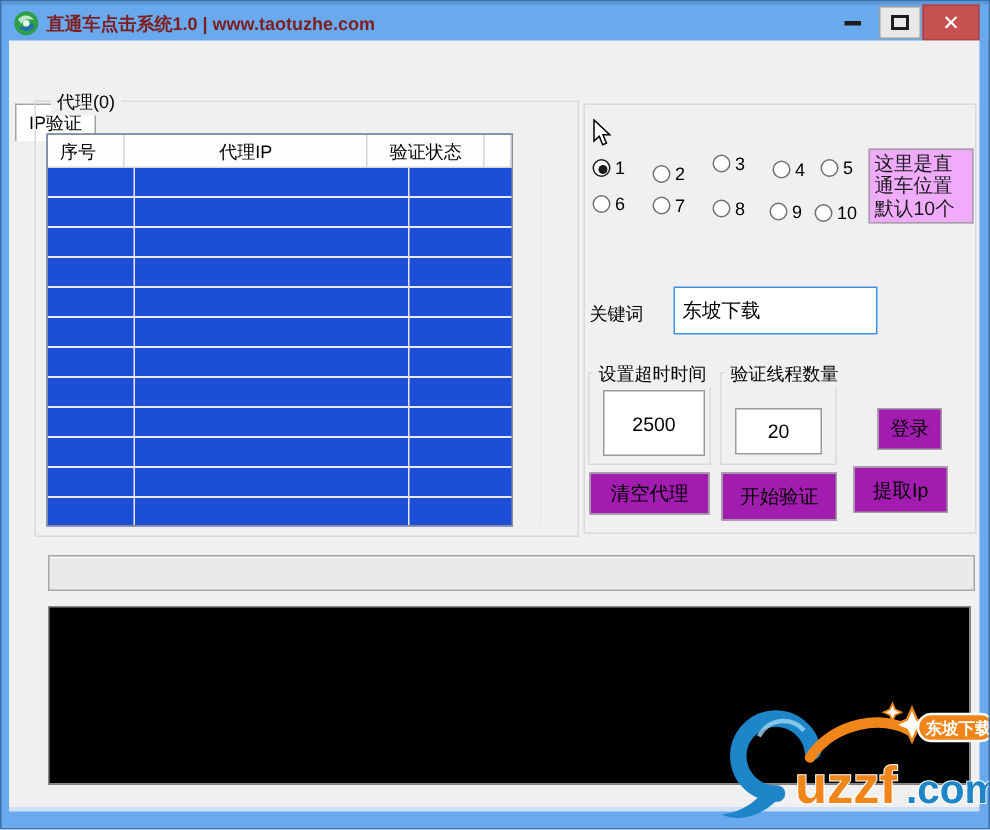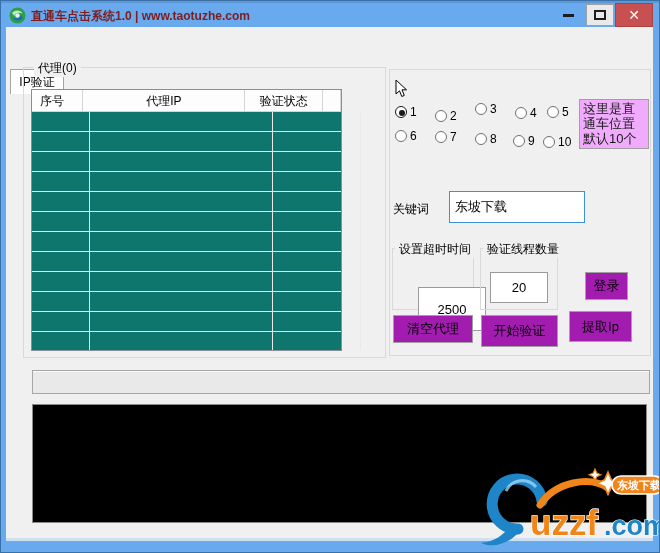--- a/index.html
+++ b/index.html
@@ -19,39 +19,39 @@
   
   #client{position:absolute;left:5px;top:26px;width:647px;height:511px;background:#f0f0f0;}
   #bottom-sheen{position:absolute;left:5px;top:537px;width:647px;height:3px;background:#cfe0f2;}
   
   #tab-strip{position:absolute;left:5px;top:30px;width:647px;height:26px;margin-top:36px;}
   .tab{position:absolute;left:4px;top:2px;min-width:54px;height:25px;background:#ffffff;border:1px solid #a3a3a3;border-bottom:none;display:flex;align-items:center;justify-content:center;font-size:12px;color:#000;padding:0 8px;}
   
   .groupbox{position:absolute;border:1px solid #d9d9d9;}
   .gb-label{position:absolute;top:-8px;left:10px;background:#f0f0f0;padding:0 4px;font-size:12px;color:#000;white-space:nowrap;}
   
-  #proxy-table{position:absolute;left:30px;top:88px;width:311px;height:262px;background:#0f766e;border:1px solid #898f98;}
+  #proxy-table{position:absolute;left:30px;top:88px;width:311px;height:262px;background:#1d4ed8;border:1px solid #898f98;}
   #proxy-table-header{position:absolute;left:0;top:0;right:0;height:22px;background:#fdfdfd;border-bottom:1px solid #d5d5d5;display:flex;}
   .hdr-cell{height:22px;border-right:1px solid #d5d5d5;font-size:12px;color:#000;display:flex;align-items:center;justify-content:center;overflow:hidden;}
   .hdr-cell.first{justify-content:flex-start;padding-left:8px;}
   #proxy-table-body{position:absolute;left:0;top:22px;right:0;bottom:0;
     background-image:repeating-linear-gradient(to bottom,transparent 0px,transparent 19px,#e9e9e9 19px,#e9e9e9 20px);}
   .vline{position:absolute;top:22px;bottom:0;width:1px;background:#e9e9e9;}
   
   #settings-panel{position:absolute;left:388px;top:68px;width:262px;height:287px;border:1px solid #d9d9d9;}
   .radio-item{position:absolute;display:flex;align-items:center;gap:3px;}
   .radio-circle{width:12px;height:12px;border-radius:50%;background:#fff;border:1px solid #707070;position:relative;}
   .radio-circle.selected{border-color:#1a1a1a;}
   .radio-circle.selected::after{content:"";position:absolute;left:3px;top:3px;width:6px;height:6px;border-radius:50%;background:#1a1a1a;}
   .radio-label{font-size:12px;color:#000;}
   #position-note{position:absolute;left:578px;top:98px;width:70px;height:50px;background:#f0abfc;border:1px solid #a0a0a0;font-size:13px;line-height:15px;color:#1a1a1a;padding:1px 3px;overflow:hidden;word-break:break-all;}
   .field-label{position:absolute;font-size:12px;color:#000;white-space:nowrap;}
   .tb{position:absolute;background:#fff;border:1px solid #9a9a9a;font-size:13px;color:#000;text-align:center;outline:none;}
   #keyword-input{left:448px;top:190px;width:136px;height:32px;border:1px solid #3d8fd9;text-align:left;padding-left:5px;font-size:13px;}
-  #timeout-input{left:401px;top:286px;width:68px;height:44px;margin-left:16px;}
+  #timeout-input{left:401px;top:259px;width:68px;height:44px;}
   #threads-input{left:489px;top:271px;width:58px;height:31px;}
   .btn{position:absolute;background:#a21caf;border:1px solid #a0a0a0;font-size:13px;color:#000;display:flex;align-items:center;justify-content:center;cursor:default;}
   #login-button{left:584px;top:271px;width:43px;height:28px;}
   #clear-button{left:392px;top:314px;width:80px;height:28px;}
   #start-button{left:480px;top:314px;width:77px;height:32px;}
   #extract-button{left:568px;top:310px;width:63px;height:31px;}
   
   #progress-bar{position:absolute;left:31px;top:369px;width:618px;height:24px;background:#e9e9e9;border:1px solid #a6a6a6;box-shadow:inset 0 1px 0 #fafafa;}
   #log-display{position:absolute;left:31px;top:403px;width:615px;height:119px;background:#000;border:1px solid #8a8a8a;}
   

